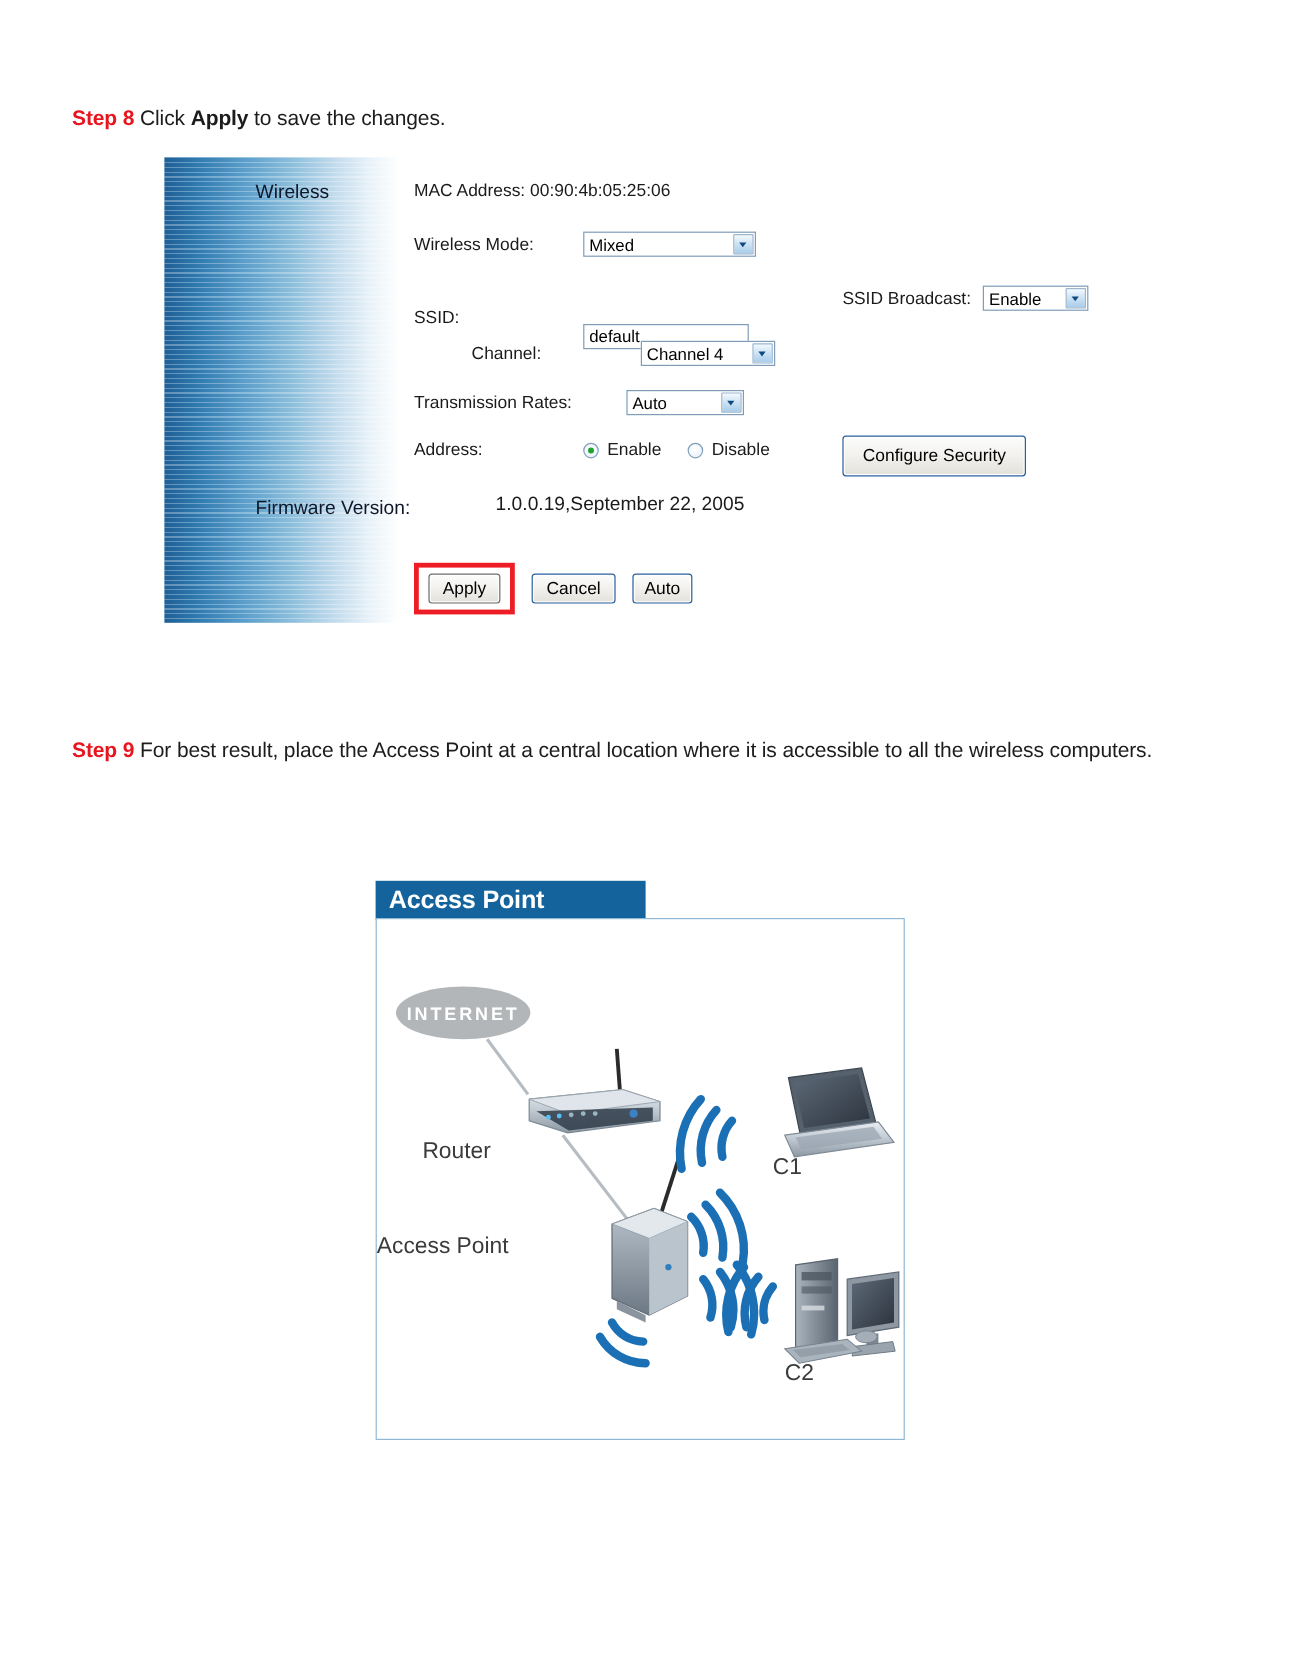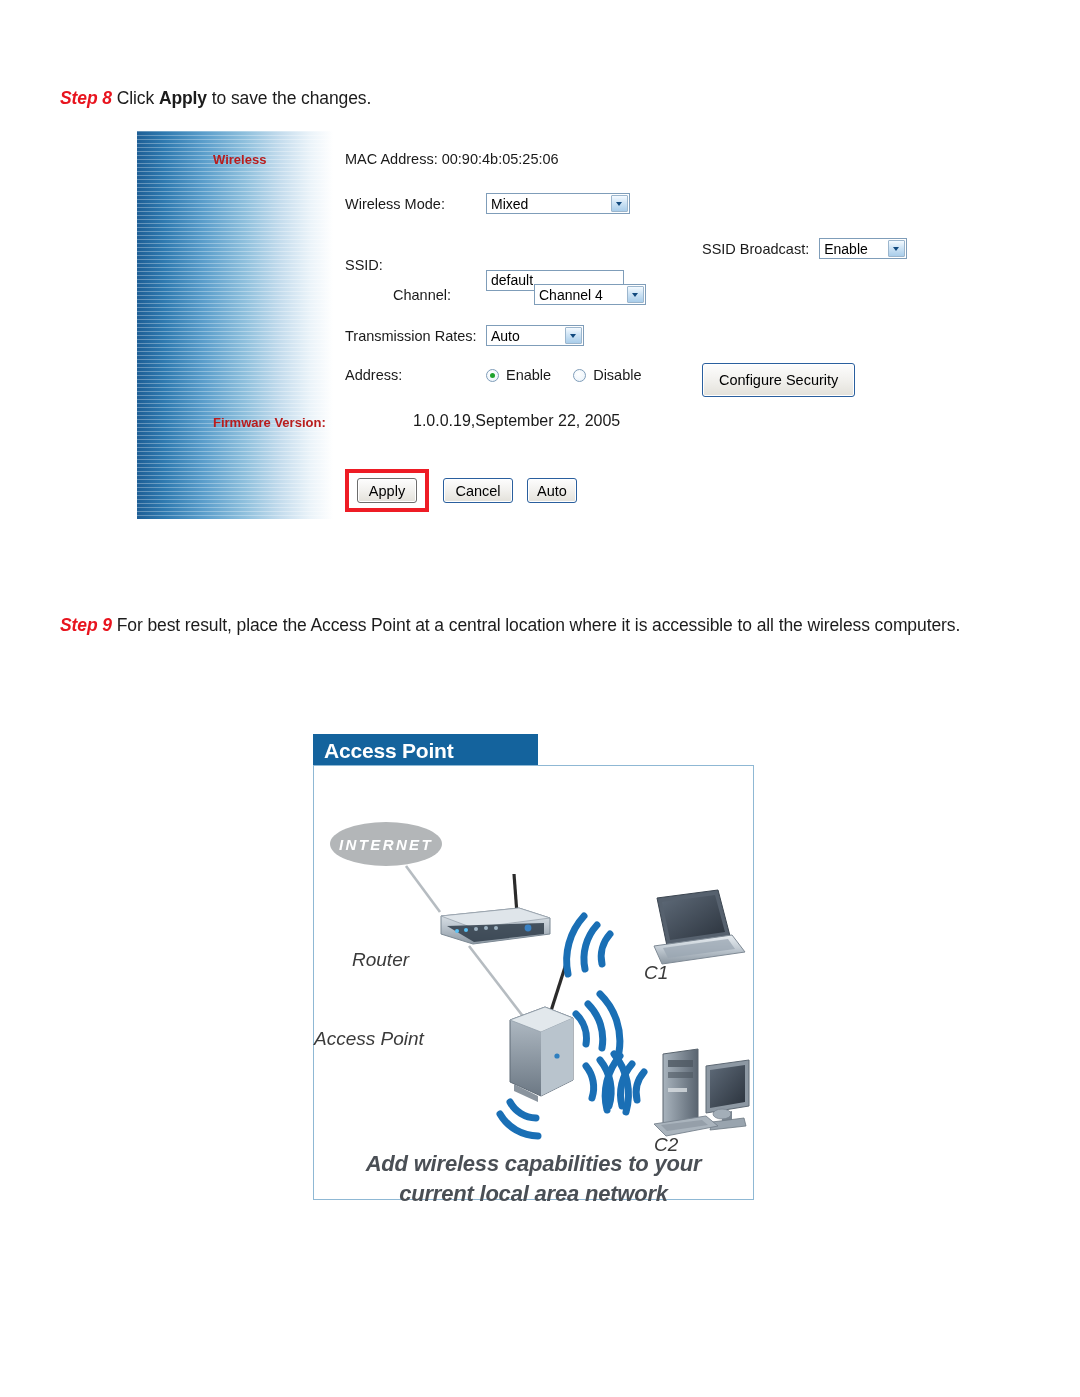--- a/index.html
+++ b/index.html
@@ -20,21 +20,20 @@
   .step-para {
     position: absolute;
     font-size: 17.5px;
     line-height: 25px;
     color: #1c1c1c;
     letter-spacing: -0.1px;
   }
   .step-label {
     color: #e8141e;
     font-weight: bold;
-    font-style: italic;
   }
   .bold-inline { font-weight: bold; }
 
   #step8-para { left: 60px; top: 68px; width: 900px; }
   #step9-para { left: 60px; top: 595px; width: 905px; }
 
   
   #config-panel {
     position: absolute;
     left: 137px;
@@ -60,23 +59,23 @@
     background: repeating-linear-gradient(to bottom,
         rgba(255,255,255,0.30) 0px,
         rgba(255,255,255,0.30) 1px,
         rgba(255,255,255,0.0) 1px,
         rgba(255,255,255,0.0) 4px);
     pointer-events: none;
   }
 
   .panel-heading {
     position: absolute;
-    font-size: 13px;
-    font-weight: bold;
-    color: #b91c1c;
+    font-size: 16px;
+    font-weight: normal;
+    color: #0f172a;
     z-index: 3;
     white-space: nowrap;
   }
   #wireless-heading { left: 76px; top: 21px; }
   #firmware-heading { left: 76px; top: 284px; }
 
   .field-row {
     position: absolute;
     display: flex;
     align-items: center;
@@ -102,21 +101,21 @@
     font-size: 16px;
     color: #1a1a1a;
     z-index: 3;
     white-space: nowrap;
     margin-left: 48px;
   }
 
   #wmode-row  { left: 208px; top: 62px; }
   #ssid-row   { left: 208px; top: 107px; }
   #chan-row   { left: 208px; top: 153px; margin-left: 48px; }
-  #rates-row  { left: 208px; top: 194px; }
+  #rates-row  { left: 208px; top: 194px; gap: 36px; }
   #sec-row    { left: 208px; top: 236px; }
   #ssidb-row  { left: 565px; top: 107px; }
 
   .label-w { display: inline-block; width: 141px; }
 
   
   .combo {
     display: inline-flex;
     align-items: center;
     justify-content: space-between;
@@ -277,21 +276,20 @@
   }
   #ap-box {
     position: absolute;
     left: 0;
     top: 31px;
     right: 0;
     bottom: 0;
     border: 1px solid #8fb8d4;
     background: #ffffff;
     box-sizing: border-box;
-    font-style: italic;
   }
   #ap-canvas { position: absolute; left: 0; top: 0; width: 439px; height: 434px; }
 
   .fig-label {
     position: absolute;
     font-size: 19px;
     color: #3b3b3b;
     white-space: nowrap;
   }
   #label-router { left: 38px; top: 183px; }
@@ -505,18 +503,14 @@
 
         <ellipse cx="408" cy="348" rx="9" ry="5" fill="#a3aeb8" stroke="#78838e" stroke-width="0.8"></ellipse>
       </g>
     </svg>
 
     <div class="fig-label" id="label-router">Router</div>
     <div class="fig-label" id="label-ap">Access Point</div>
     <div class="fig-label" id="label-c1">C1</div>
     <div class="fig-label" id="label-c2">C2</div>
 
-    <div id="ap-caption">
-      <div>Add wireless capabilities to your</div>
-      <div>current local area network</div>
-    </div>
   </div>
 </div>
 
 </body></html>

